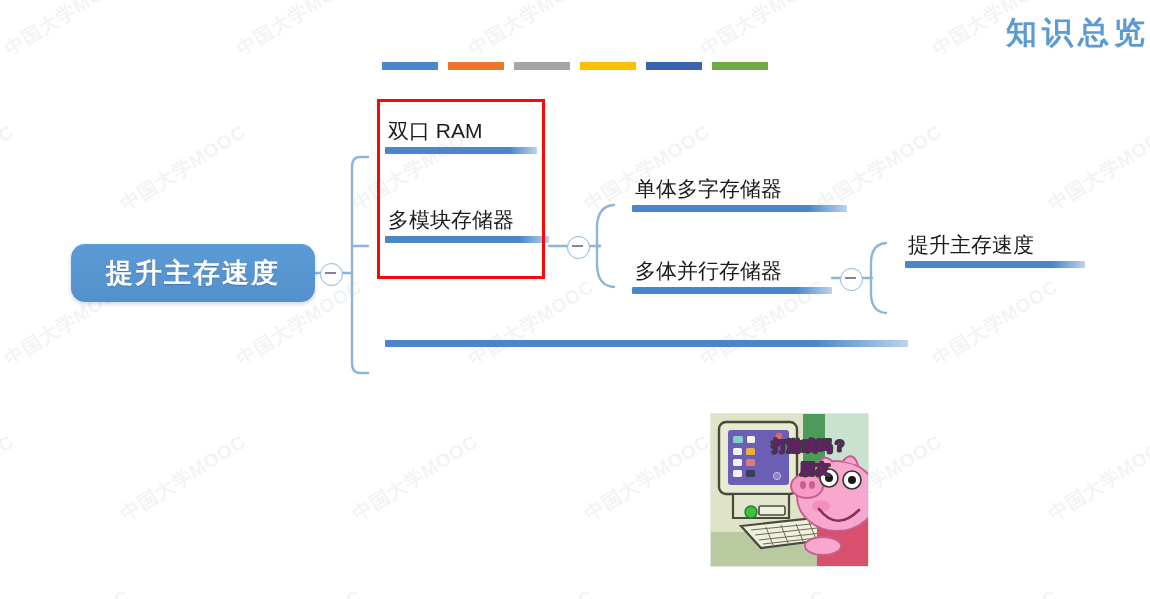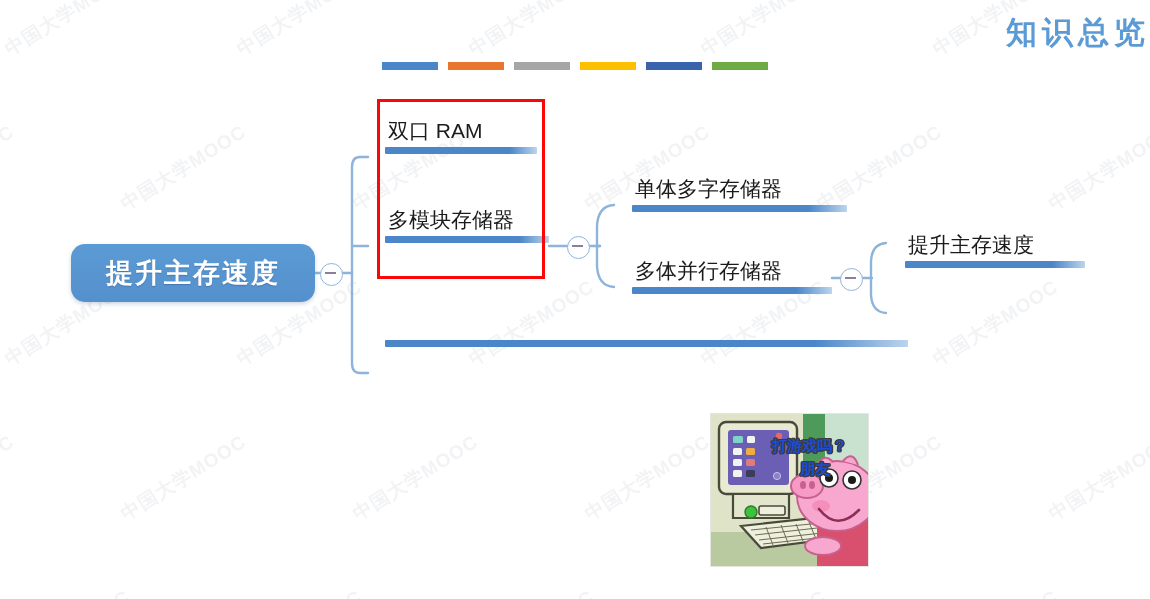--- a/index.html
+++ b/index.html
@@ -178,21 +178,21 @@
     height: 152px;
     z-index: 28;
     overflow: hidden;
     background: #cfd8c0;
     border: 1px solid #e6e6e0;
   }
   #meme svg { display: block; }
   .meme-caption {
     position: absolute;
     z-index: 29;
-    color: #1d4ed8;
+    color: #701a75;
     font-weight: 700;
     font-size: 15px;
     font-family: "Liberation Sans", sans-serif;
     text-shadow:
       -1.4px 0 #3b3b3b, 1.4px 0 #3b3b3b, 0 -1.4px #3b3b3b, 0 1.4px #3b3b3b,
       -1px -1px #3b3b3b, 1px 1px #3b3b3b, -1px 1px #3b3b3b, 1px -1px #3b3b3b;
     white-space: nowrap;
   }
   #meme-caption-1 { left: 772px; top: 437px; }
   #meme-caption-2 { left: 800px; top: 460px; }

